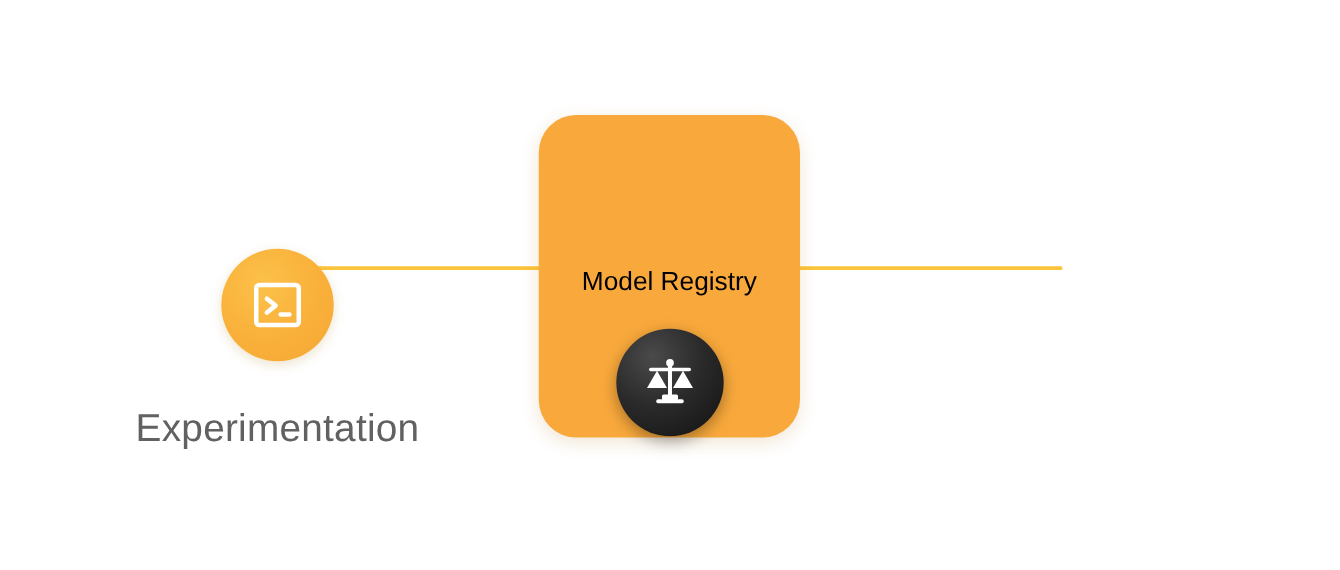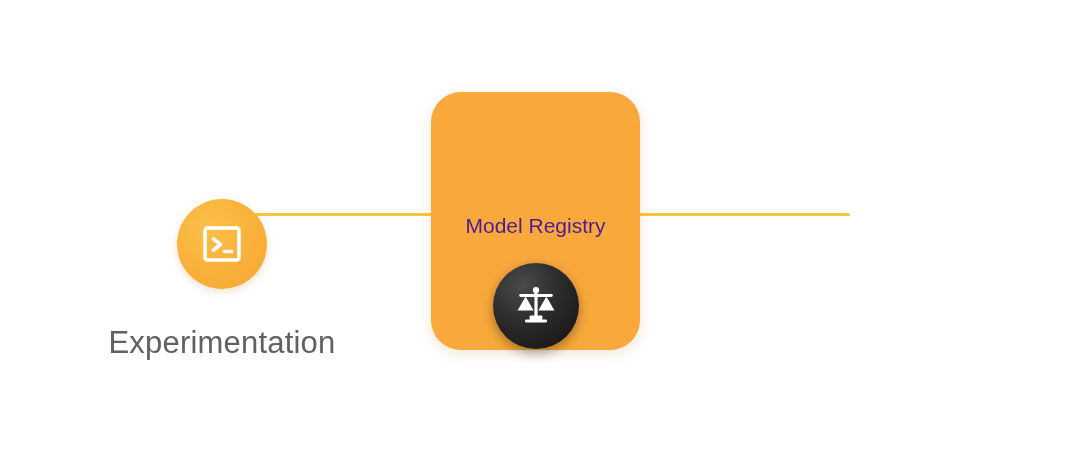--- a/index.html
+++ b/index.html
@@ -79,21 +79,21 @@
     border-radius: 30px;
     box-shadow: 0 4px 14px rgba(180,120,30,0.18);
   }
   #card-title {
     position: absolute;
     top: 122px;
     left: 0;
     width: 209px;
     text-align: center;
     font-size: 21px;
-    color: #4c1d95;
+    color: #000000;
     white-space: nowrap;
   }
   #card-circle {
     position: absolute;
     left: 61.5px;
     top: 171px;
     width: 86px;
     height: 86px;
     border-radius: 50%;
     background: radial-gradient(circle at 34% 26%, #4a4a4a 0%, #2b2b2b 45%, #111111 100%);

